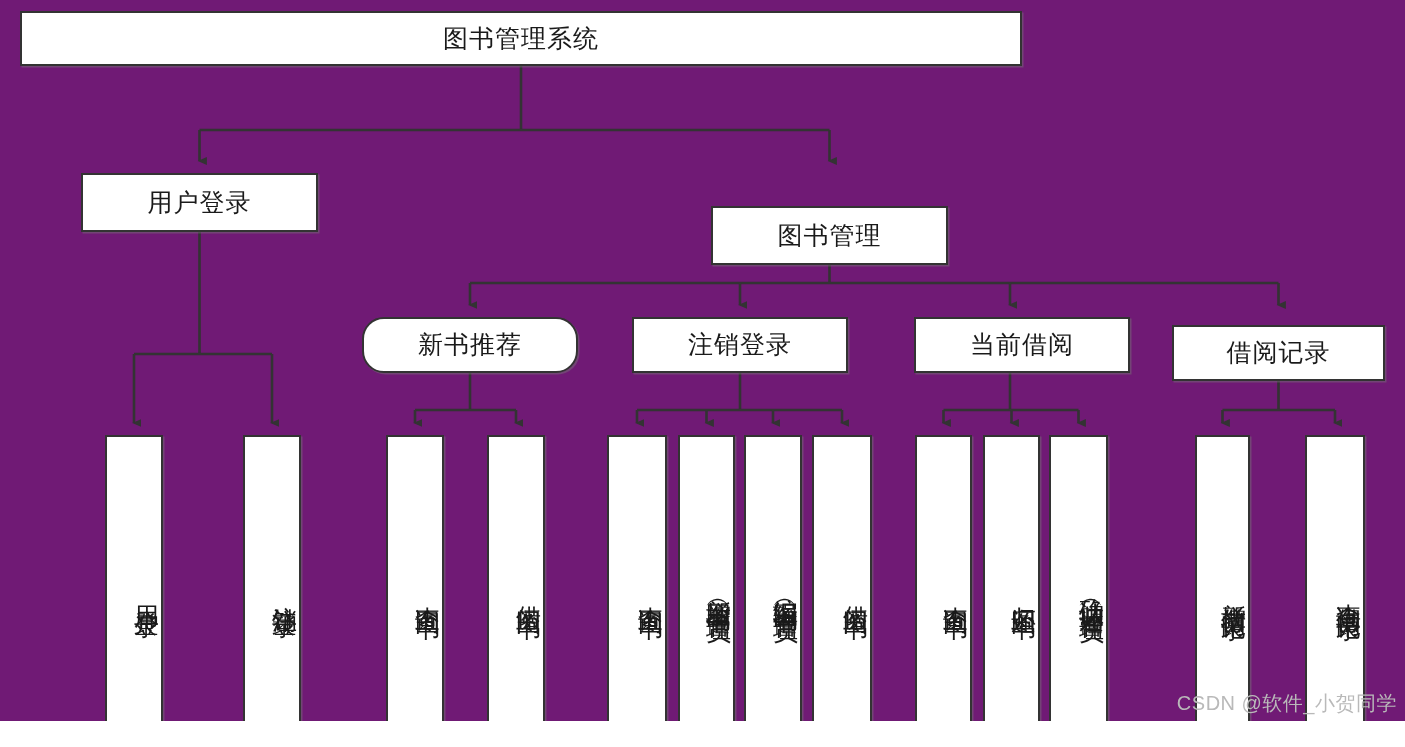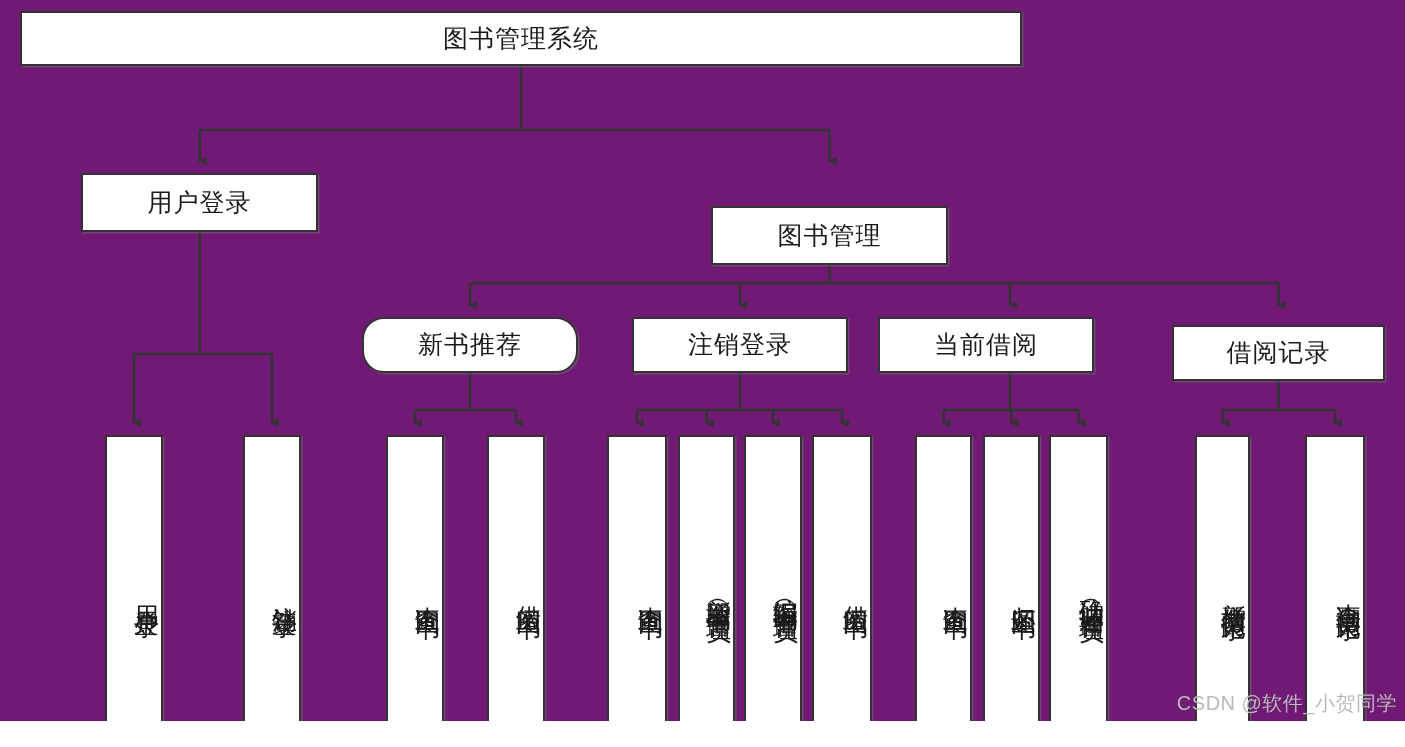--- a/index.html
+++ b/index.html
@@ -123,21 +123,21 @@
       </div>
       <div class="node horiz" style="left: 711px; top: 173px; width: 237px; height: 59px; margin-top: 33px;">
         <span class="node-label">图书管理</span>
       </div>
       <div class="node horiz" style="left: 362px; top: 317px; width: 216px; height: 56px; border-radius: 22px;">
         <span class="node-label">新书推荐</span>
       </div>
       <div class="node horiz" style="left: 632px; top: 317px; width: 216px; height: 56px;">
         <span class="node-label">注销登录</span>
       </div>
-      <div class="node horiz" style="left: 878px; top: 317px; width: 216px; height: 56px; text-align: center;">
+      <div class="node horiz" style="left: 914px; top: 317px; width: 216px; height: 56px; text-align: center;">
         <span class="node-label">当前借阅</span>
       </div>
       <div class="node horiz" style="left: 1172px; top: 325px; width: 213px; height: 56px;">
         <span class="node-label">借阅记录</span>
       </div>
       <div class="node vert" style="left: 105px; top: 435px; width: 58px; height: 300px;">
         <span class="node-label">用户登录</span>
       </div>
       <div class="node vert" style="left: 243px; top: 435px; width: 58px; height: 300px;">
         <span class="node-label">注销登录</span>

